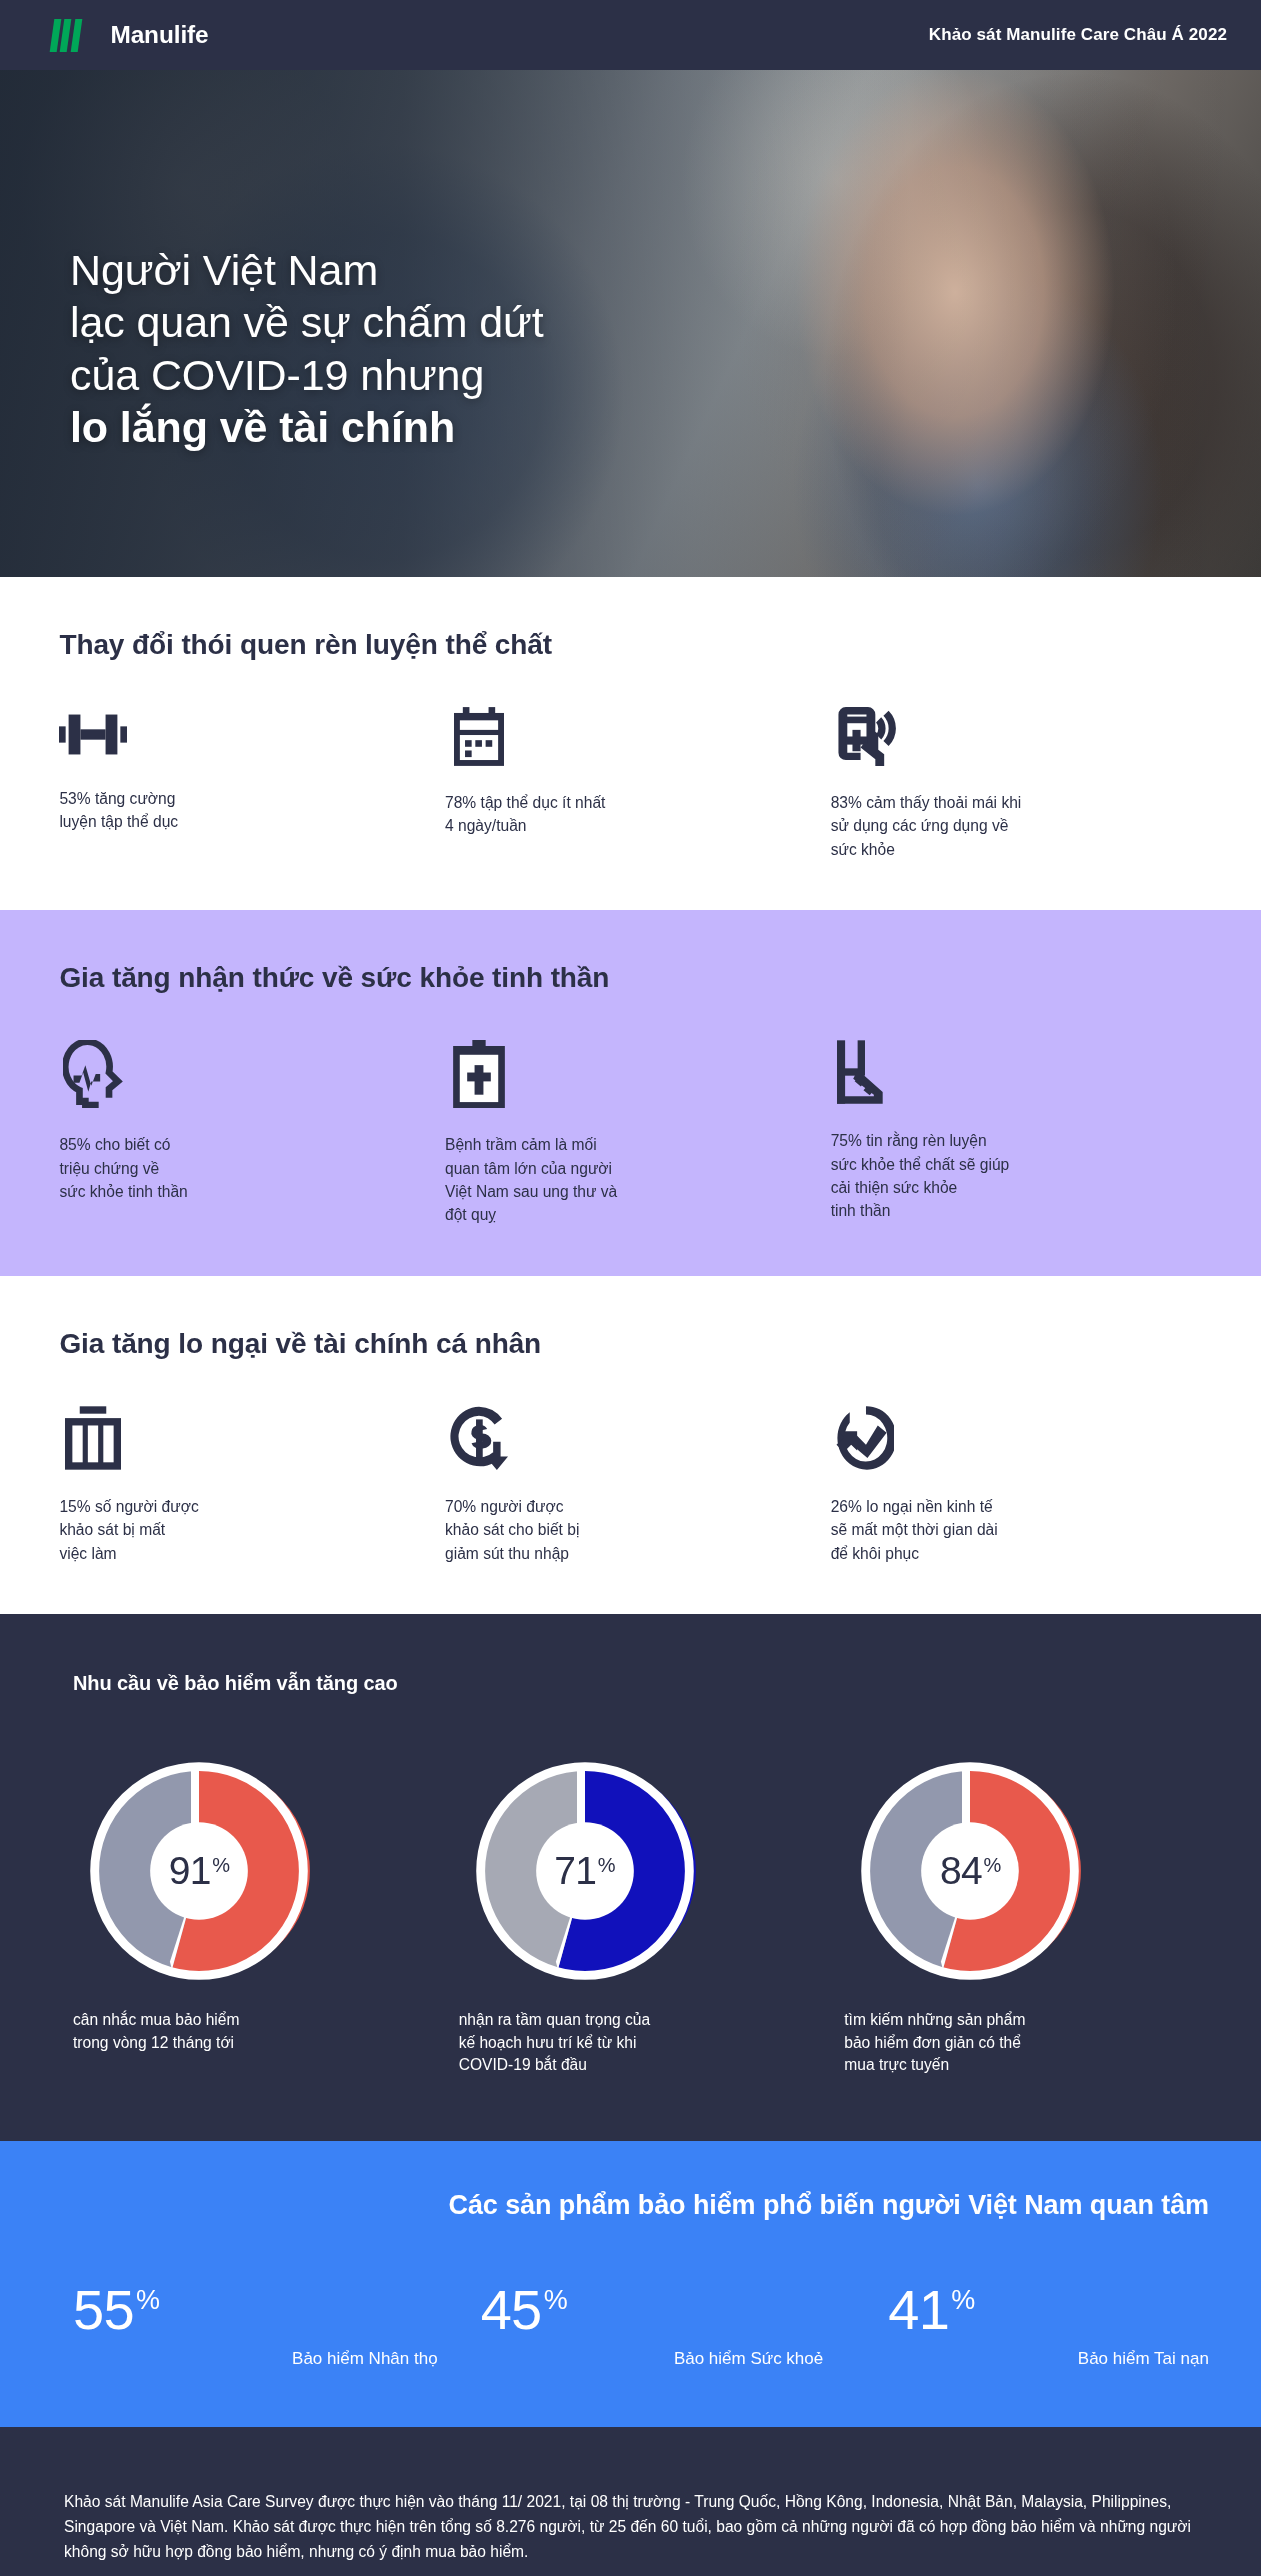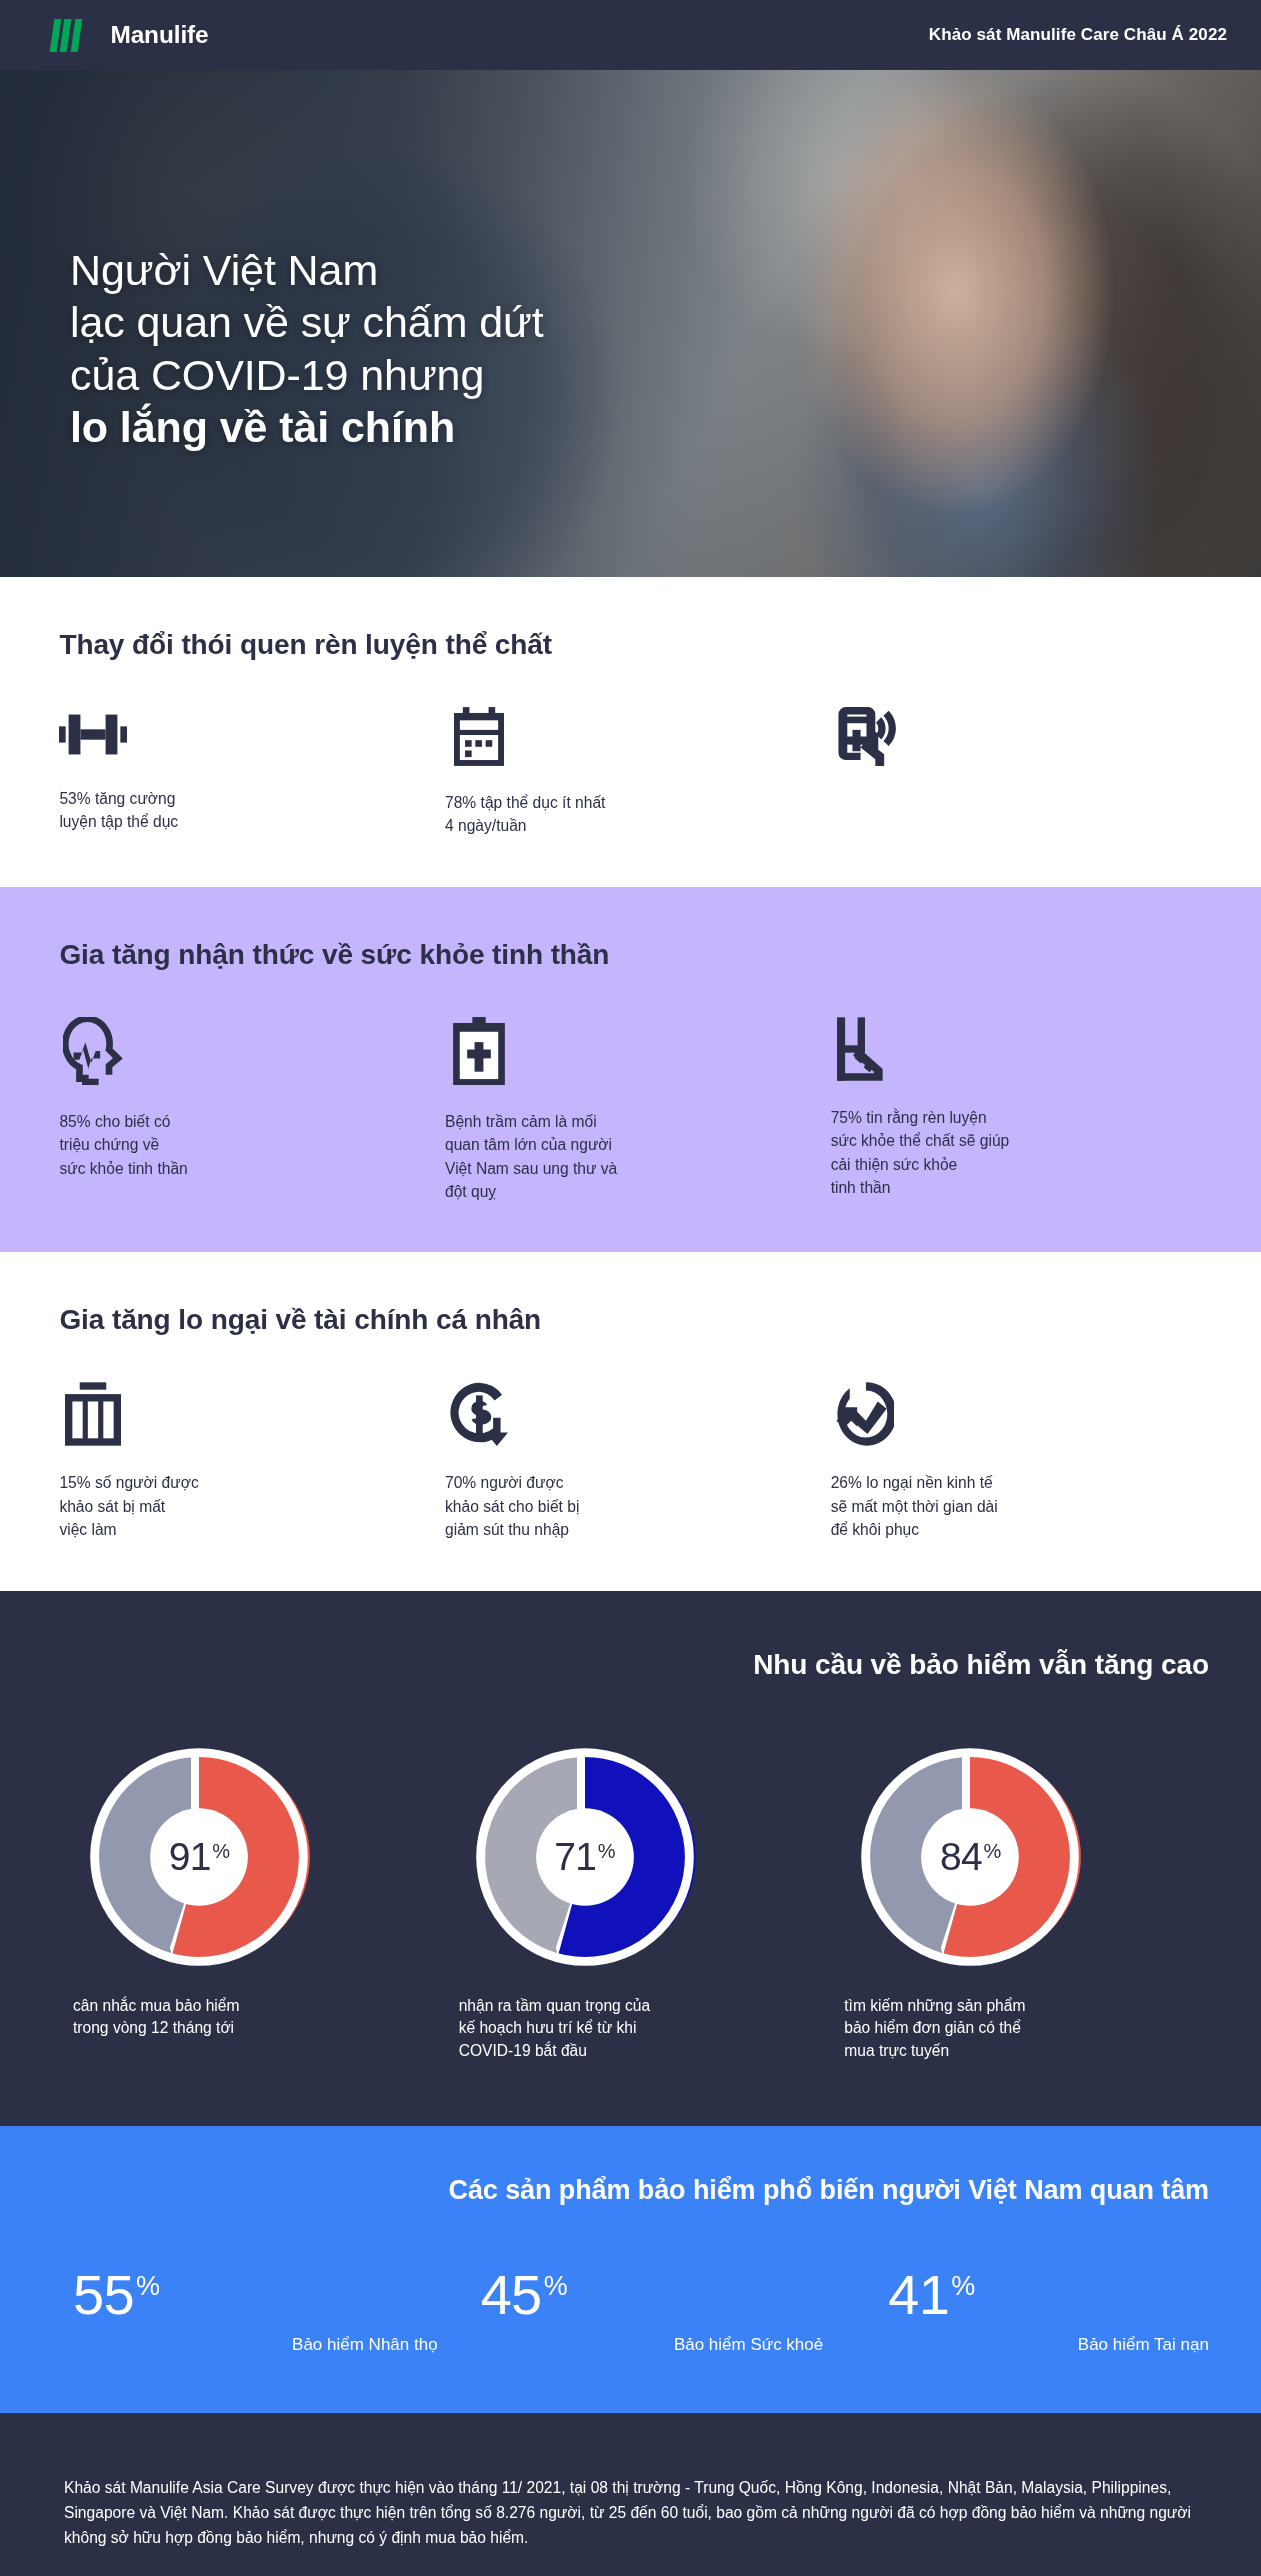--- a/index.html
+++ b/index.html
@@ -121,25 +121,24 @@
     white-space: pre-line;
   }
 
   
   .donut-section {
     background: #2c3047;
     padding: 58px 52px 64px 52px;
   }
   .donut-title {
     color: #ffffff;
-    font-size: 28px;
+    font-size: 20px;
     font-weight: 700;
     margin: 0 0 65px 21px;
     letter-spacing: -0.1px;
-    text-align: right;
   }
   .donut-row { display: flex; }
   .donut-col {
     width: 33.33%;
     display: flex;
     flex-direction: column;
     align-items: flex-start;
     padding-left: 21px;
   }
   .donut-wrap {
@@ -298,20 +297,23 @@
             <path d="M6 10 A10 10 0 0 1 16 0 L46 0 A10 10 0 0 1 56 10 L56 55 L44 55 L44 10 L18 10 L18 62 L36 62 L36 72 L16 72 A10 10 0 0 1 6 62 Z"></path>
             <rect x="14" y="13" width="34" height="9"></rect>
             <rect x="25" y="31" width="11" height="29"></rect>
             <rect x="16" y="40" width="29" height="11"></rect>
             <path d="M46 40 a7 7 0 0 1 14 0 l0 18 8 6 0 16 -12 0 0 -9 -20 -16 6 -8 4 3Z"></path>
             <path d="M64 14 a22 22 0 0 1 0 30 l-7 -7 a12 12 0 0 0 0 -16Z"></path>
             <path d="M74 5 a34 34 0 0 1 0 48 l-7 -7 a24 24 0 0 0 0 -34Z"></path>
           </g>
             </svg>
         </span>
+        <div class="stat-text">83% cảm thấy thoải mái khi
+sử dụng các ứng dụng về
+sức khỏe</div>
       </div>
 
     </div>
   </div>
 
   <div class="stat-section grey">
     <h2 class="section-title">Gia tăng nhận thức về sức khỏe tinh thần</h2>
     <div class="stat-row">
 
       <div class="stat-item">

